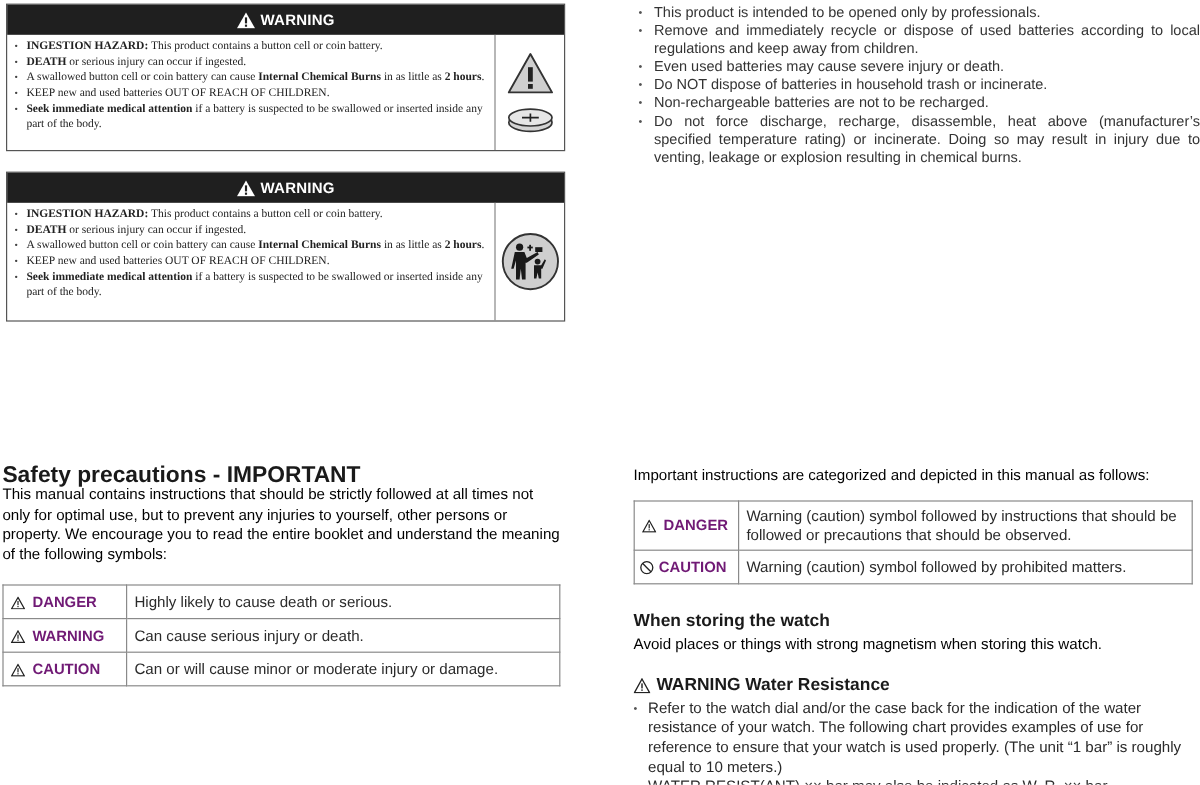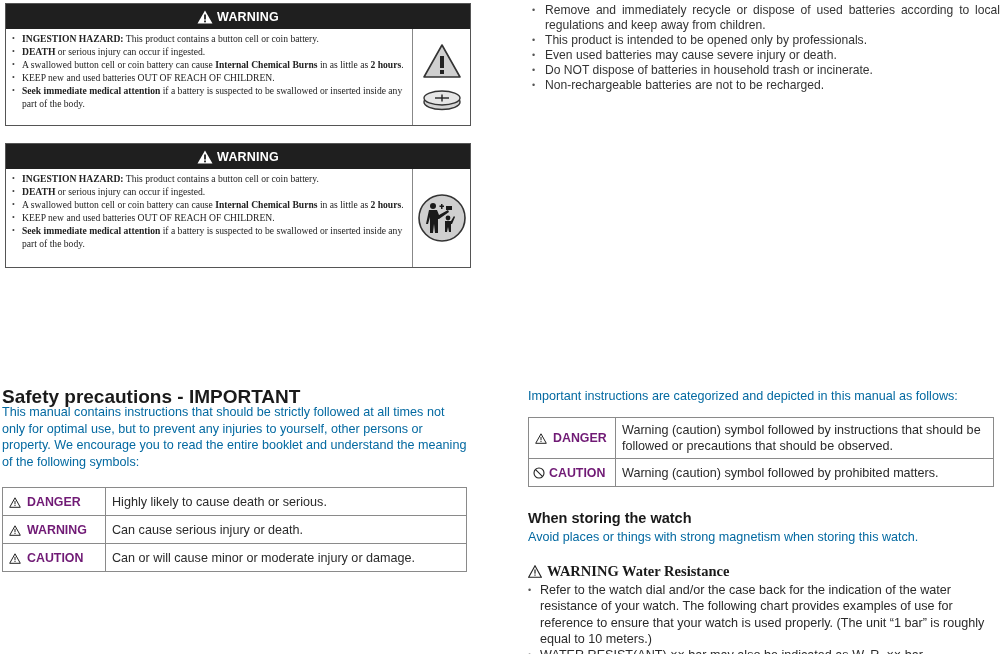--- a/index.html
+++ b/index.html
@@ -17,21 +17,21 @@
   .warn-list b { font-weight: bold; }
   .warn-icons { width: 58px; border-left: 1px solid #888; display: flex; flex-direction: column; align-items: center; justify-content: center; gap: 10px; }
 
   
   .right-bullets { position: absolute; left: 528px; top: 3px; width: 472px; list-style: none; font-size: 12.1px; line-height: 15.1px; color: #333; text-align: justify; }
   .right-bullets li { position: relative; padding-left: 17px; }
   .right-bullets li::before { content: "•"; position: absolute; left: 4px; top: 0; font-size: 9px; color: #555; }
 
   
   .sec-title { position: absolute; font-weight: bold; font-size: 19px; color: #1a1a1a; }
-  .para { position: absolute; font-size: 12.6px; line-height: 16.6px; color: #0369a1; }
+  .para { position: absolute; font-size: 12.6px; line-height: 16.6px; color: #000000; }
   table.sym { position: absolute; border-collapse: collapse; font-size: 12.6px; color: #2a2a2a; }
   table.sym td { border: 1px solid #8a8a8a; padding: 0 6px; }
   .sym-key { font-weight: bold; font-size: 12.4px; color: #701a75; white-space: nowrap; }
   .sym-key svg { vertical-align: -2px; margin-right: 6px; }
   .bullets-2 { position: absolute; list-style: none; font-size: 12.6px; line-height: 16.3px; color: #2a2a2a; }
   .bullets-2 li { position: relative; padding-left: 12px; }
   .bullets-2 li::before { content: "•"; position: absolute; left: 0; top: 0; font-size: 9px; color: #555; }
 </style>
 </head>
 <body>
@@ -95,25 +95,26 @@
         <rect x="24" y="11" width="1.5" height="5" fill="#1a1a1a"></rect>
         <rect x="22.5" y="12.5" width="4.5" height="1.5" fill="#1a1a1a"></rect>
         <circle cx="31" cy="25" r="2.4" fill="#1a1a1a"></circle>
         <path d="M28 28 L34 28 L37 23 L38 24 L35 31 L34 31 L34 39 L32 39 L31 34 L30 39 L28 39 Z" fill="#1a1a1a"></path>
       </svg>
     </div>
   </div>
 </div>
 
 <ul class="right-bullets">
+  <li>This product is intended to be opened only by professionals.</li>
   <li>Remove and immediately recycle or dispose of used batteries according to local regulations and keep away from children.</li>
-  <li>This product is intended to be opened only by professionals.</li>
   <li>Even used batteries may cause severe injury or death.</li>
   <li>Do NOT dispose of batteries in household trash or incinerate.</li>
   <li>Non-rechargeable batteries are not to be recharged.</li>
+  <li>Do not force discharge, recharge, disassemble, heat above (manufacturer’s specified temperature rating) or incinerate. Doing so may result in injury due to venting, leakage or explosion resulting in chemical burns.</li>
 </ul>
 
 <div class="sec-title" style="left:2px; top:386px;">Safety precautions - IMPORTANT</div>
 <div class="para" style="left:2px; top:404px; width:466px;">This manual contains instructions that should be strictly followed at all times not only for optimal use, but to prevent any injuries to yourself, other persons or property. We encourage you to read the entire booklet and understand the meaning of the following symbols:</div>
 
 <table class="sym" style="left:2px; top:487px; width:465px;">
   <tbody>
       <tr style="height:28px;">
     <td style="width:103px;" class="sym-key">
       <svg width="12" height="11" viewBox="0 0 12 11">
@@ -169,21 +170,21 @@
           </svg><span>CAUTION</span>
     </td>
     <td>Warning (caution) symbol followed by prohibited matters.</td>
   </tr>
 </tbody>
   </table>
 
 <div class="sec-title" style="left:528px; top:510px; font-size:14.5px;">When storing the watch</div>
 <div class="para" style="left:528px; top:529px; width:470px;">Avoid places or things with strong magnetism when storing this watch.</div>
 
-<div class="sec-title" style="left:528px; top:563px; font-size:14.5px; display:flex; align-items:center;font-family:Liberation Serif, serif;">
+<div class="sec-title" style="left:528px; top:563px; font-size:14.5px; display:flex; align-items:center;">
   <svg width="14" height="13" viewBox="0 0 14 13" style="margin-right:5px;">
       <path d="M7 0.8 L13.3 12.2 L0.7 12.2 Z" fill="none" stroke="#222" stroke-width="1.1"></path>
       <rect x="6.4" y="4.5" width="1.2" height="4.2" fill="#222"></rect>
       <rect x="6.4" y="9.5" width="1.2" height="1.2" fill="#222"></rect>
     </svg>
   <span>WARNING Water Resistance</span>
 </div>
 <ul class="bullets-2" style="left:528px; top:582px; width:470px;">
   <li>Refer to the watch dial and/or the case back for the indication of the water resistance of your watch. The following chart provides examples of use for reference to ensure that your watch is used properly. (The unit “1 bar” is roughly equal to 10 meters.)</li>
   <li>WATER RESIST(ANT) ×× bar may also be indicated as W. R. ×× bar.</li>

